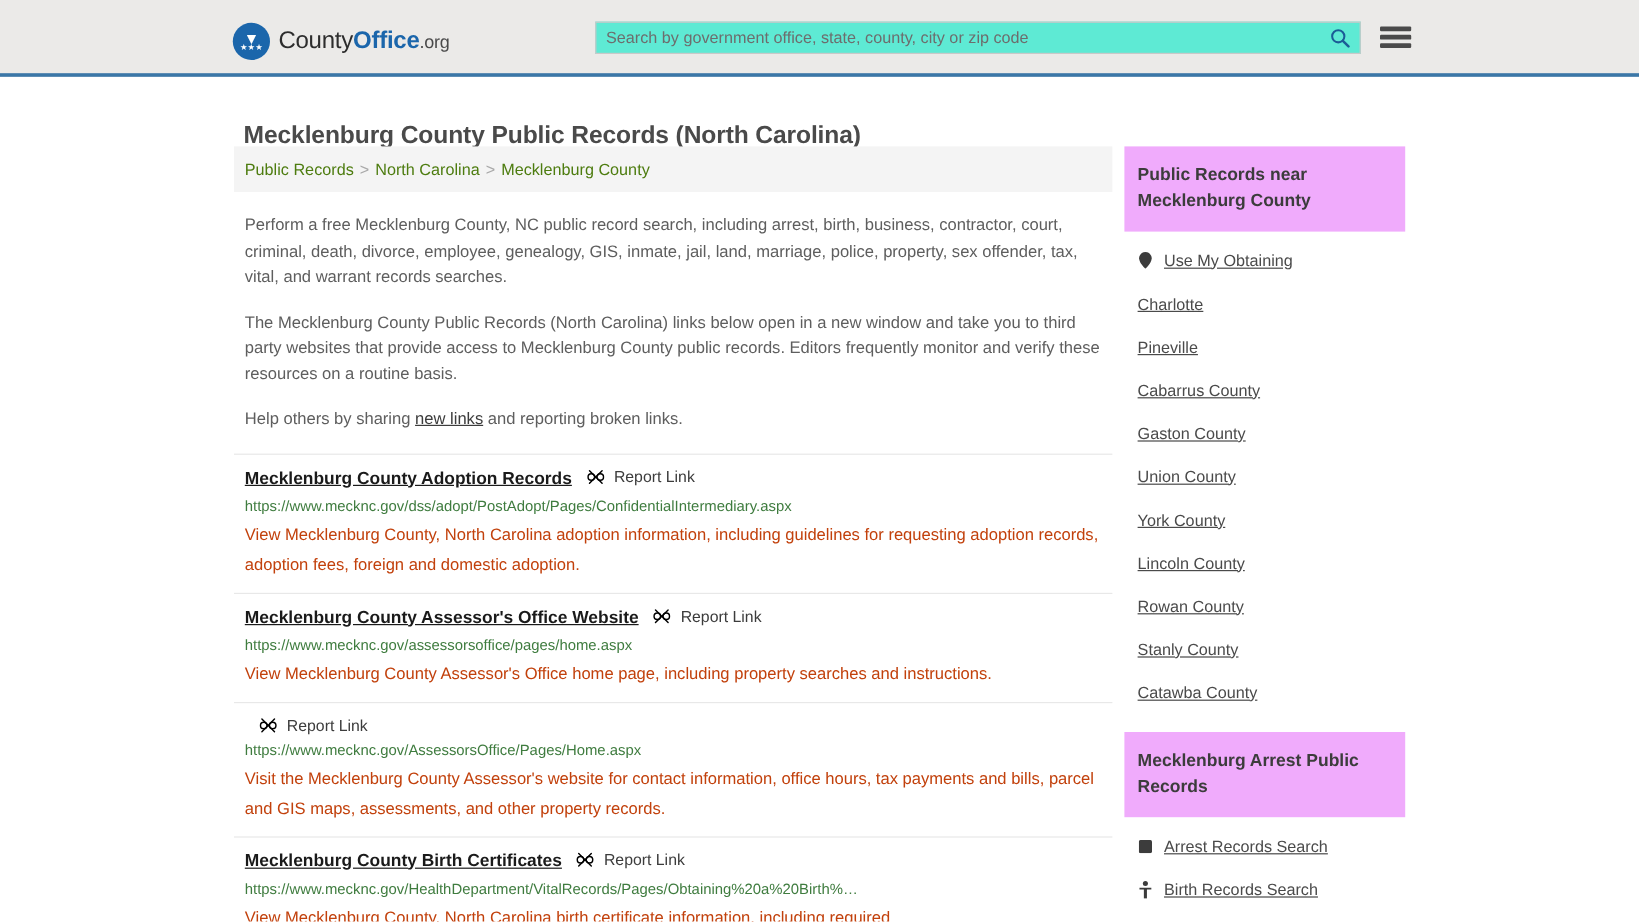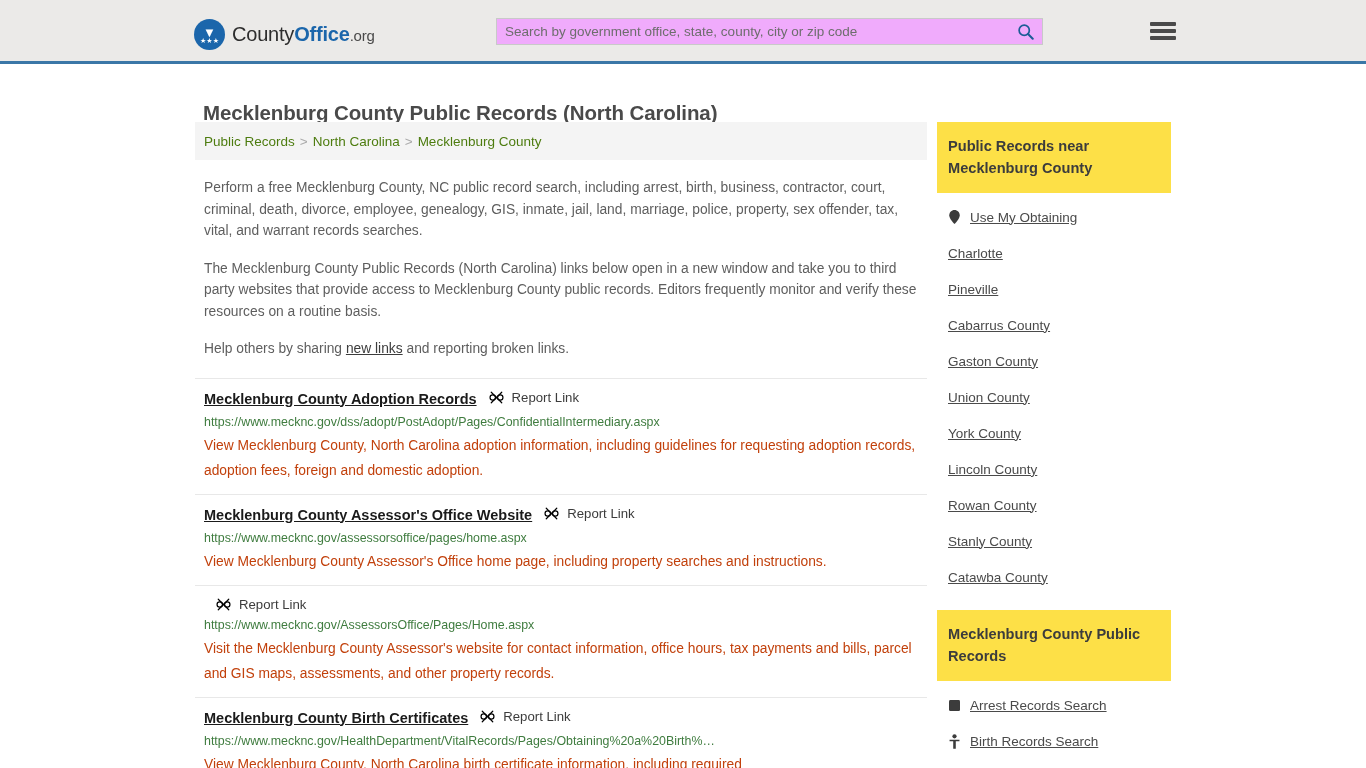--- a/index.html
+++ b/index.html
@@ -47,23 +47,23 @@
     letter-spacing: -0.2px;
     white-space: nowrap;
   }
   .logo-text .b { font-weight: bold; color: #1b66ab; }
   .logo-text .tld { font-size: 15px; color: #4a4a4a; }
 
   .search-wrap {
     position: absolute;
     left: 496px;
     top: 18px;
-    width: 547px;
+    width: 638px;
     height: 27px;
-    background: #f0abfc;
+    background: #5eead4;
     border: 1px solid #c9c9c9;
     display: flex;
     align-items: center;
   }
   .search-input {
     flex: 1;
     border: none;
     outline: none;
     font-family: "Liberation Sans", sans-serif;
     font-size: 13.5px;
@@ -189,21 +189,21 @@
   }
 
   
   .sidebar {
     position: absolute;
     left: 937px;
     top: 58px;
     width: 234px;
   }
   .side-box-head {
-    background: #fde047;
+    background: #f0abfc;
     padding: 13px 11px 14px 11px;
     font-size: 14.6px;
     font-weight: bold;
     color: #3c3c3c;
     line-height: 22px;
   }
   .side-links { padding: 6px 0 0 0; }
   .side-link {
     display: flex;
     align-items: center;
@@ -389,21 +389,21 @@
         <div class="side-link noicon">
           <a>Stanly County</a>
         </div>
         <div class="side-link noicon">
           <a>Catawba County</a>
         </div>
       </div>
     </div>
 
     <div class="side-box side-box-2">
-      <div class="side-box-head">Mecklenburg County Public Records</div>
+      <div class="side-box-head">Mecklenburg Arrest Public Records</div>
       <div class="side-links">
 
         <div class="side-link">
           <span class="side-icon">
             <svg width="11" height="11" viewBox="0 0 12 12">
               <rect x="0" y="0" width="12" height="12" rx="1.5" fill="#3c3c3c"></rect>
             </svg>
           </span>
           <a>Arrest Records Search</a>
         </div>

